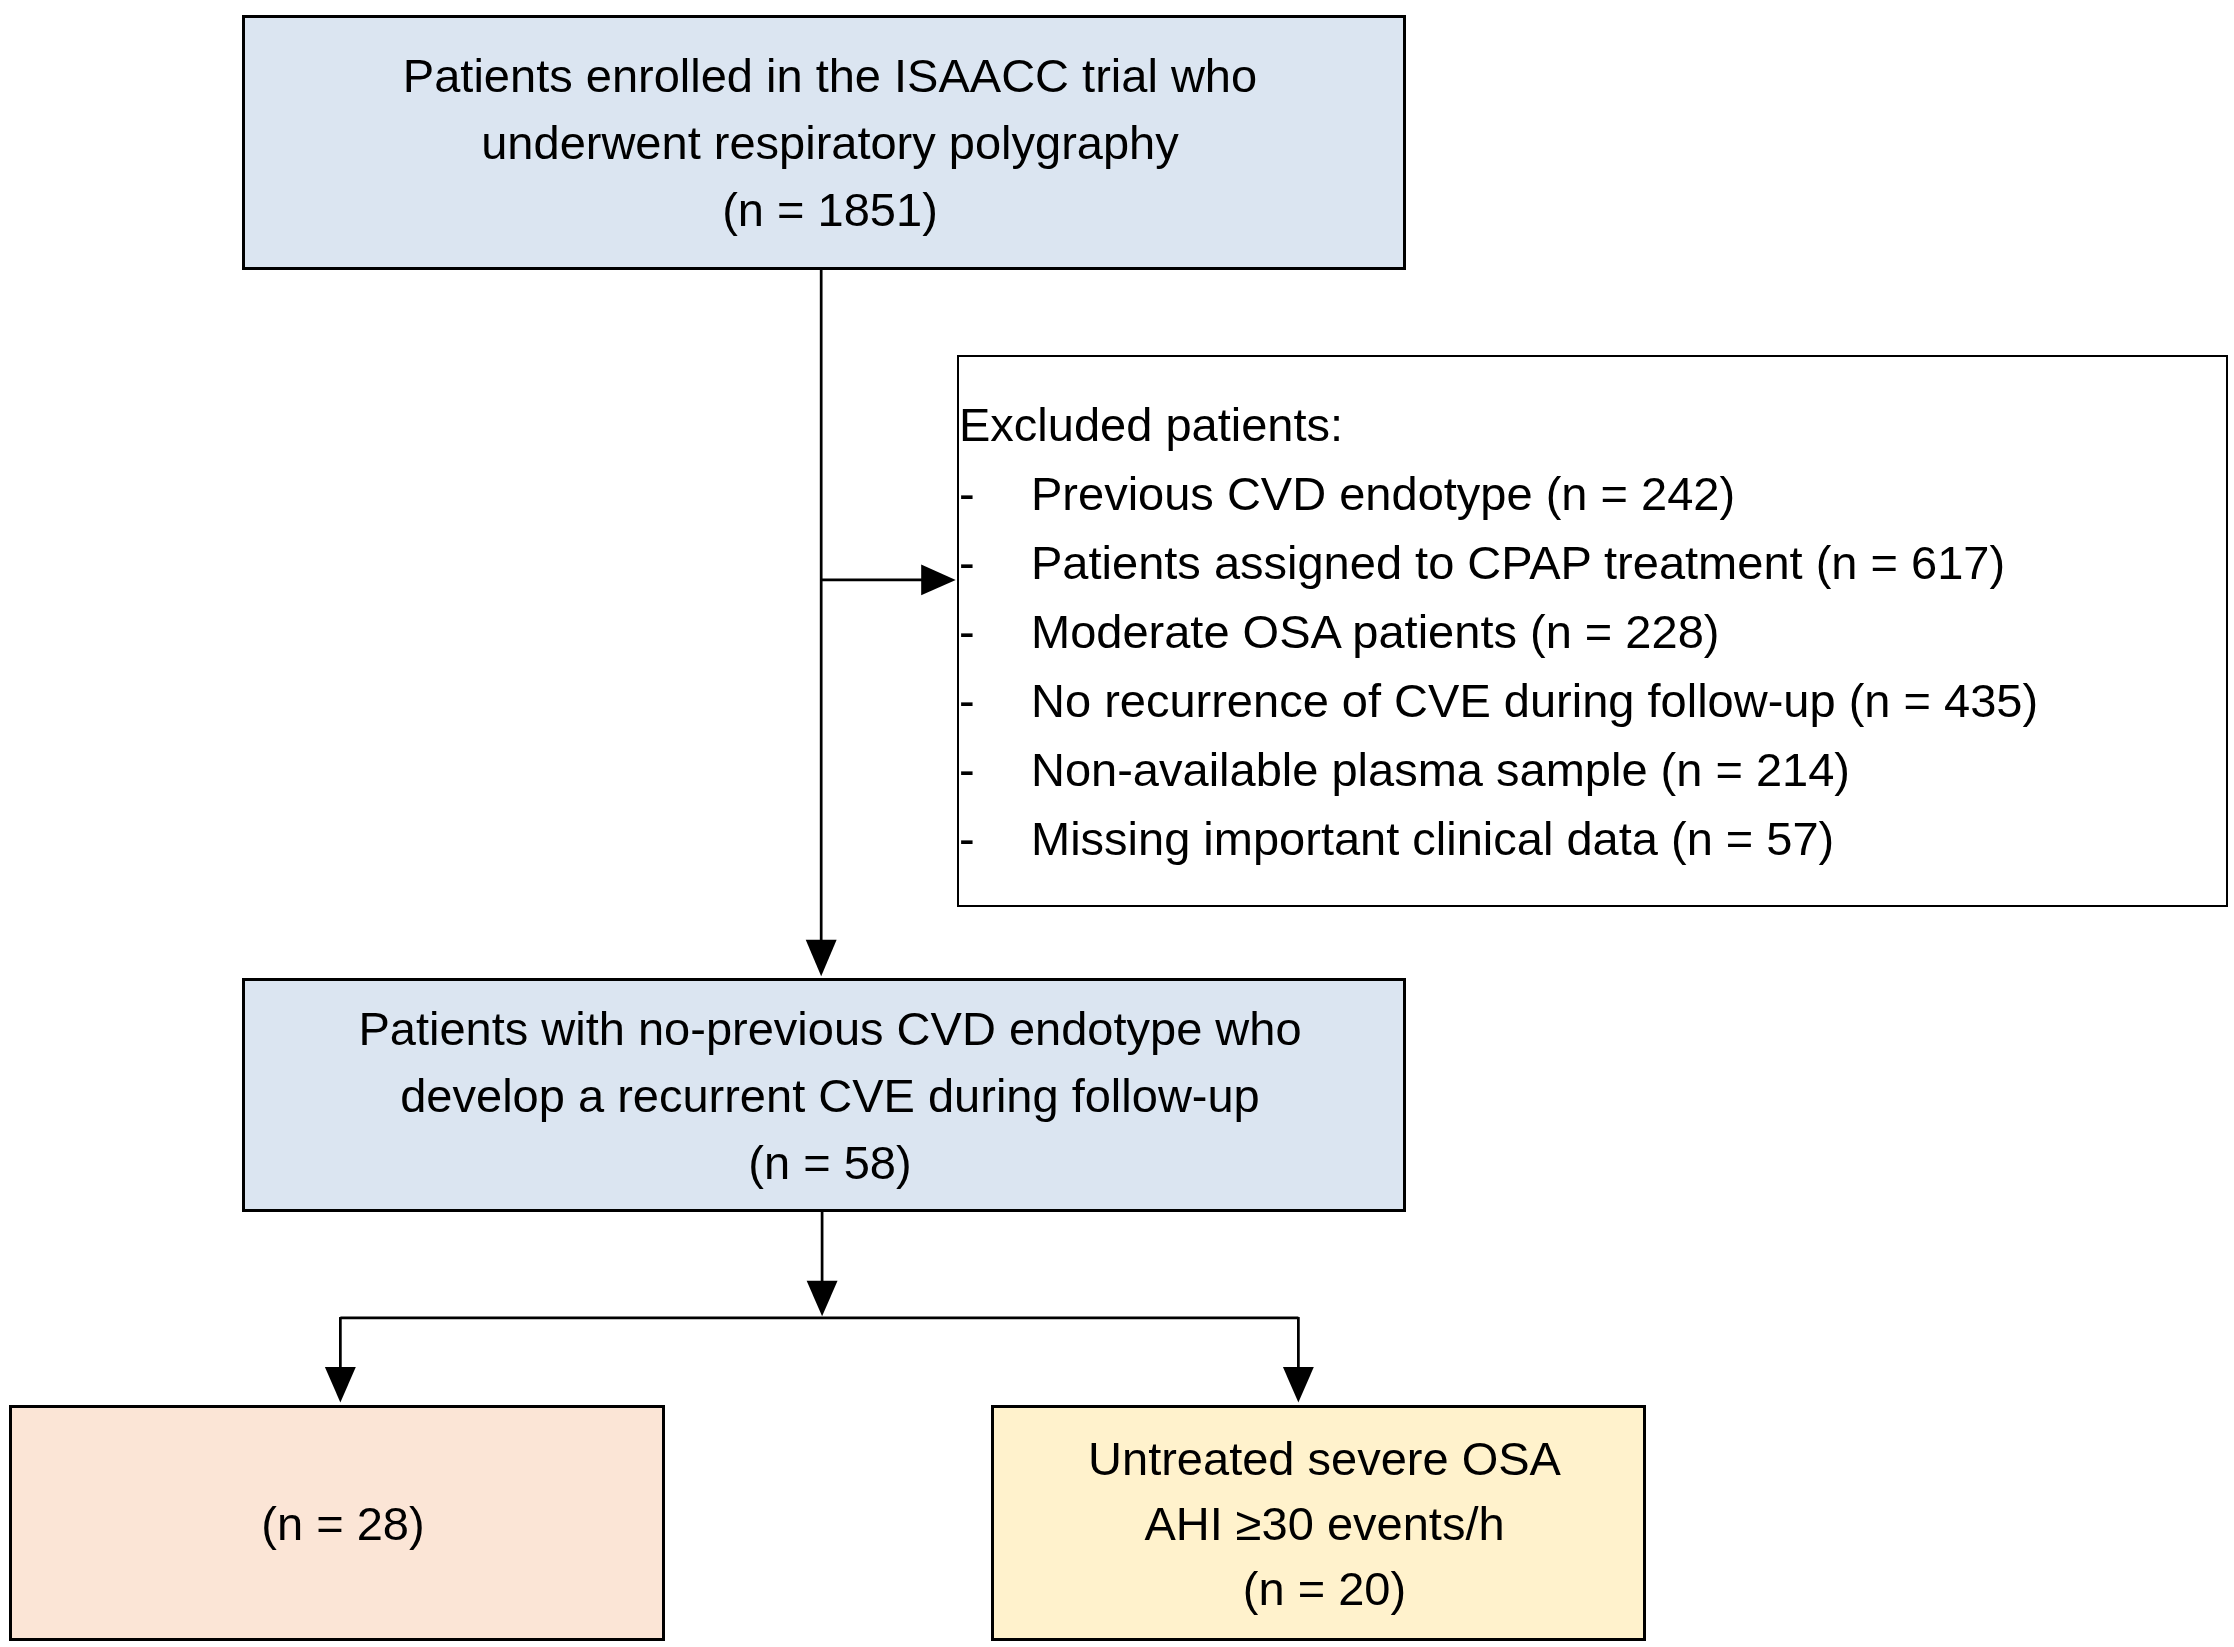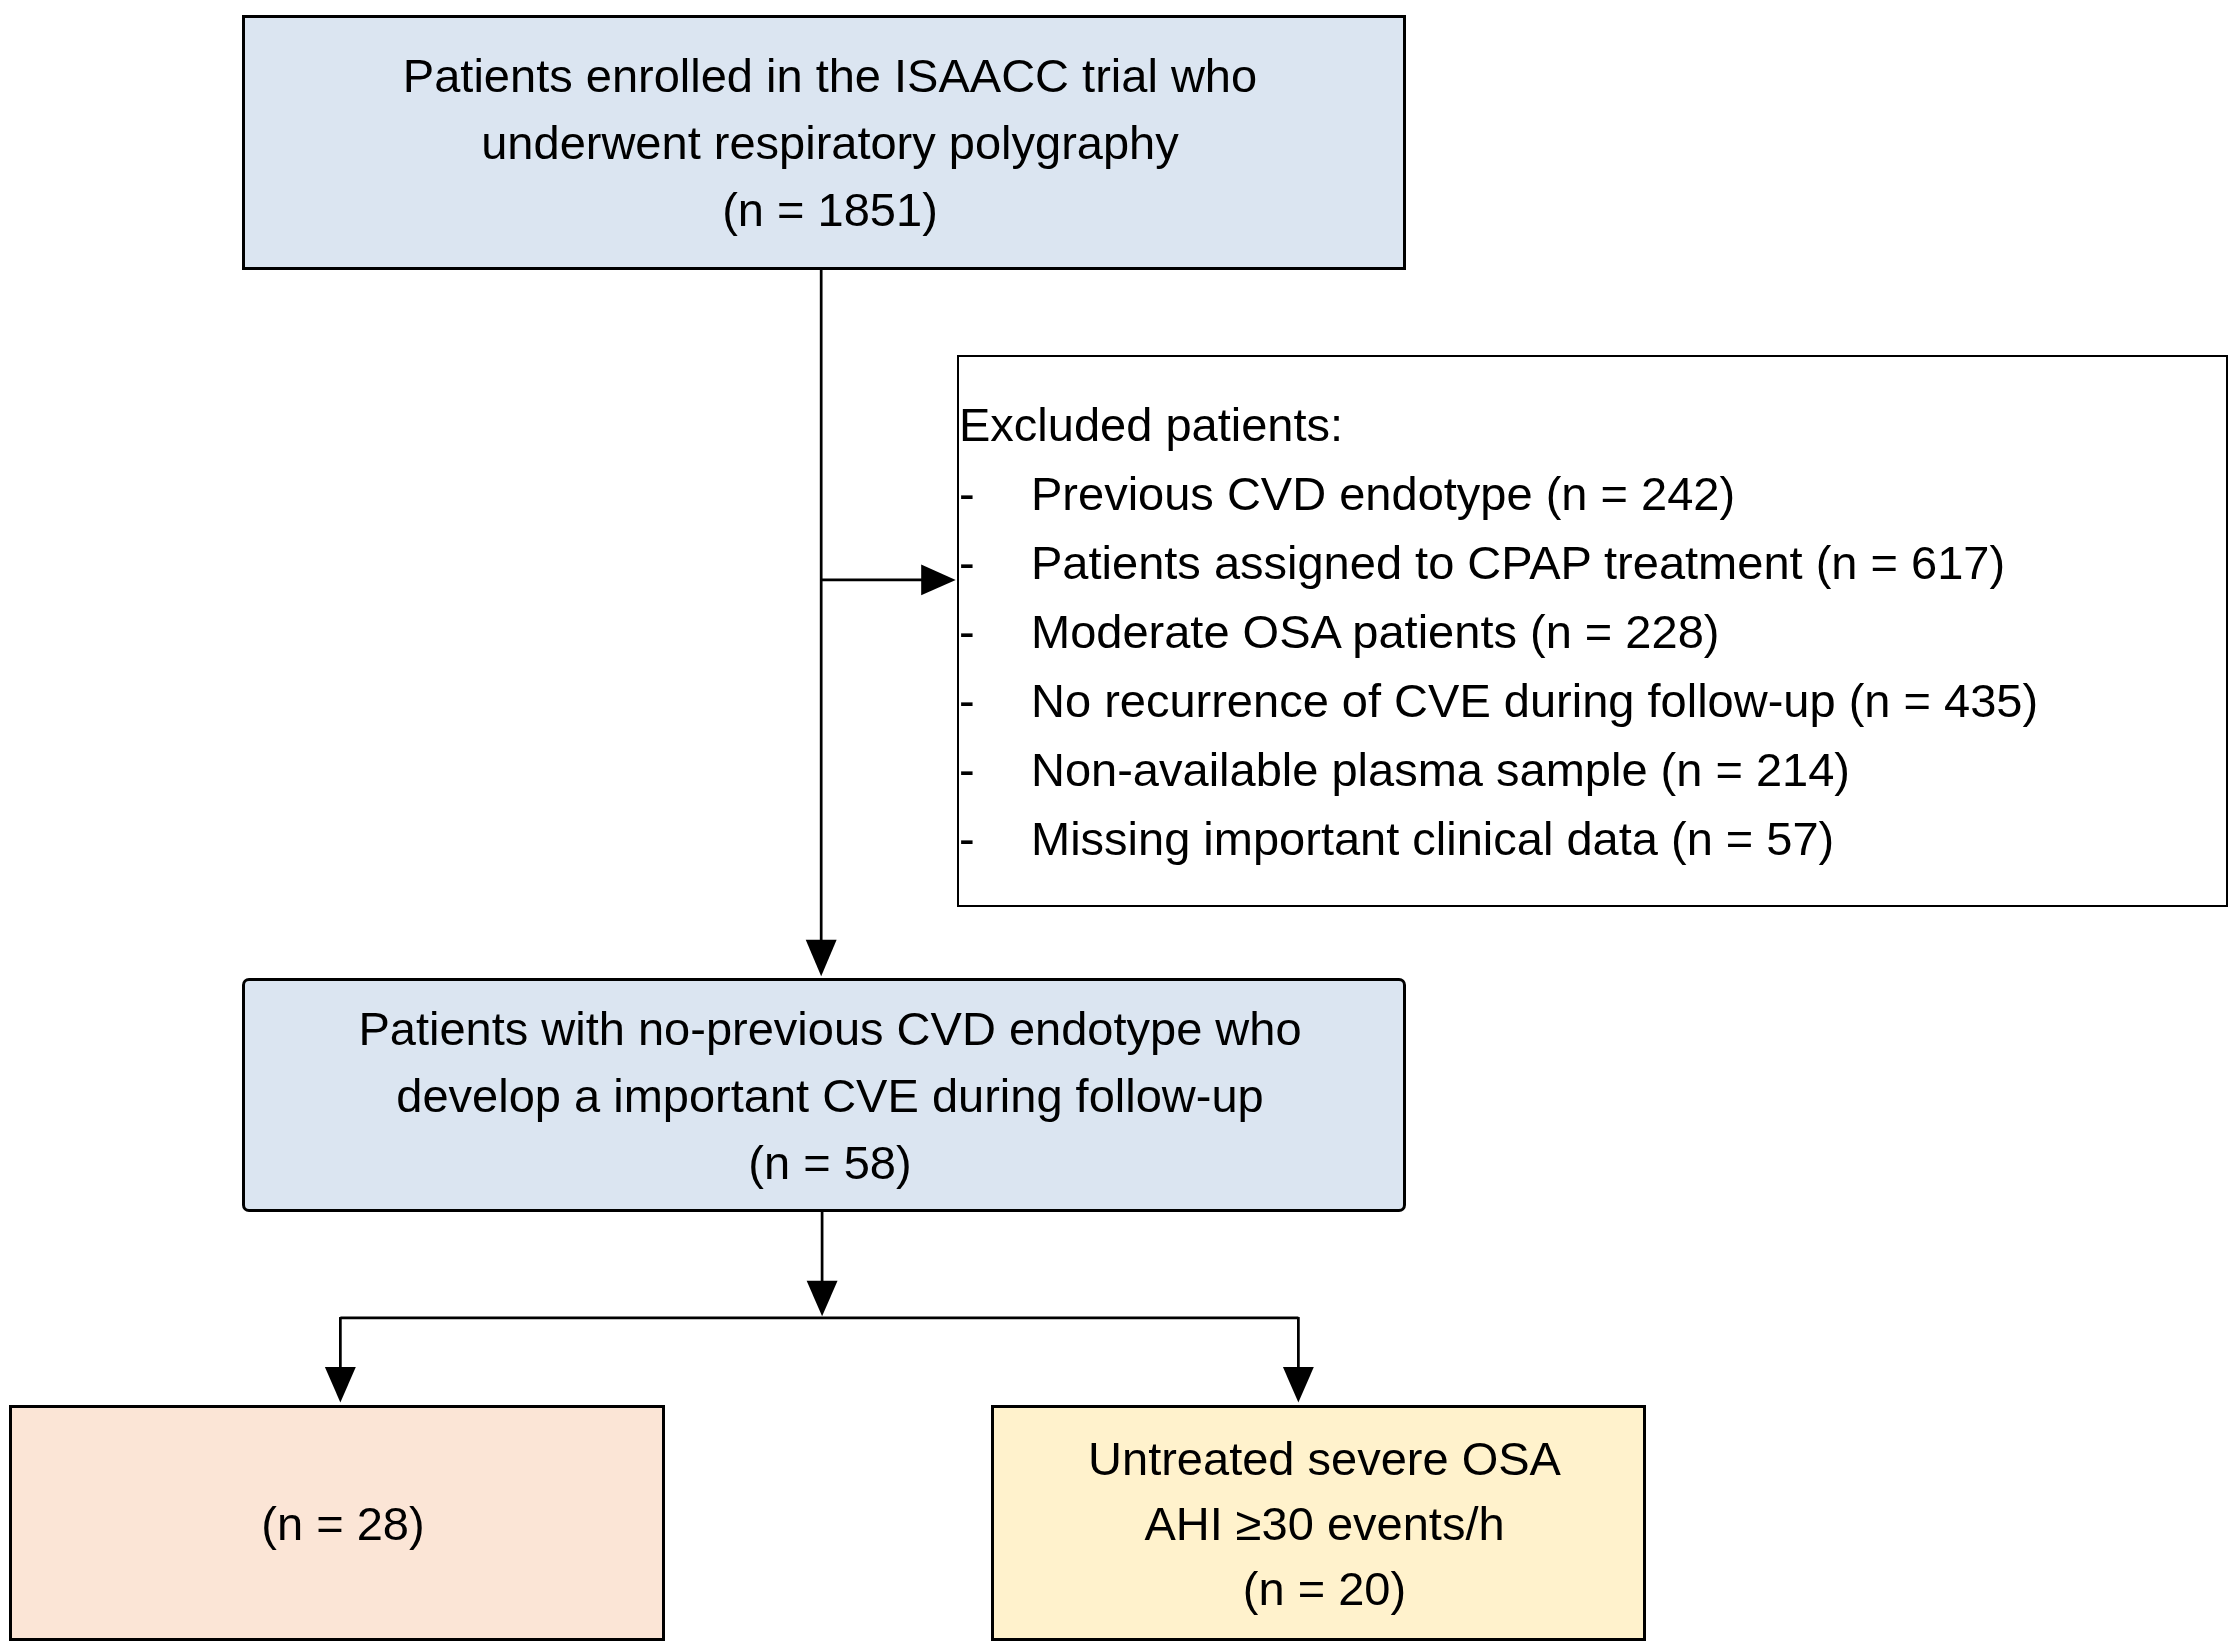--- a/index.html
+++ b/index.html
@@ -40,21 +40,20 @@
   }
   .box-enrolled {
     left: 242px; top: 14.5px;
     width: 1164px; height: 255px;
     background: #dbe5f1;
   }
   .box-recurrent {
     left: 242px; top: 978px;
     width: 1164px; height: 234px;
     background: #dbe5f1;
-    border-radius: 7px;
   }
   .box-excluded {
     left: 957px; top: 355px;
     width: 1271px; height: 552px;
     background: #ffffff;
     border-width: 2.7px;
     justify-content: center;
     text-align: left;
     padding-right: 9px;
   }
@@ -141,21 +140,21 @@
       <span>Non-available plasma sample (n = 214)</span>
     </div>
     <div class="ex-item">
       <span class="dash">-</span>
       <span>Missing important clinical data (n = 57)</span>
     </div>
   </div>
 
   <div class="box box-recurrent">
     <div class="line">Patients with no-previous CVD endotype who</div>
-    <div class="line">develop a important CVE during follow-up</div>
+    <div class="line">develop a recurrent CVE during follow-up</div>
     <div class="line">(n = 58)</div>
   </div>
 
   <div class="box box-nonosa">
     <div class="line">(n = 28)</div>
   </div>
 
   <div class="box box-severe">
     <div class="line">Untreated severe OSA</div>
     <div class="line">AHI ≥30 events/h</div>

